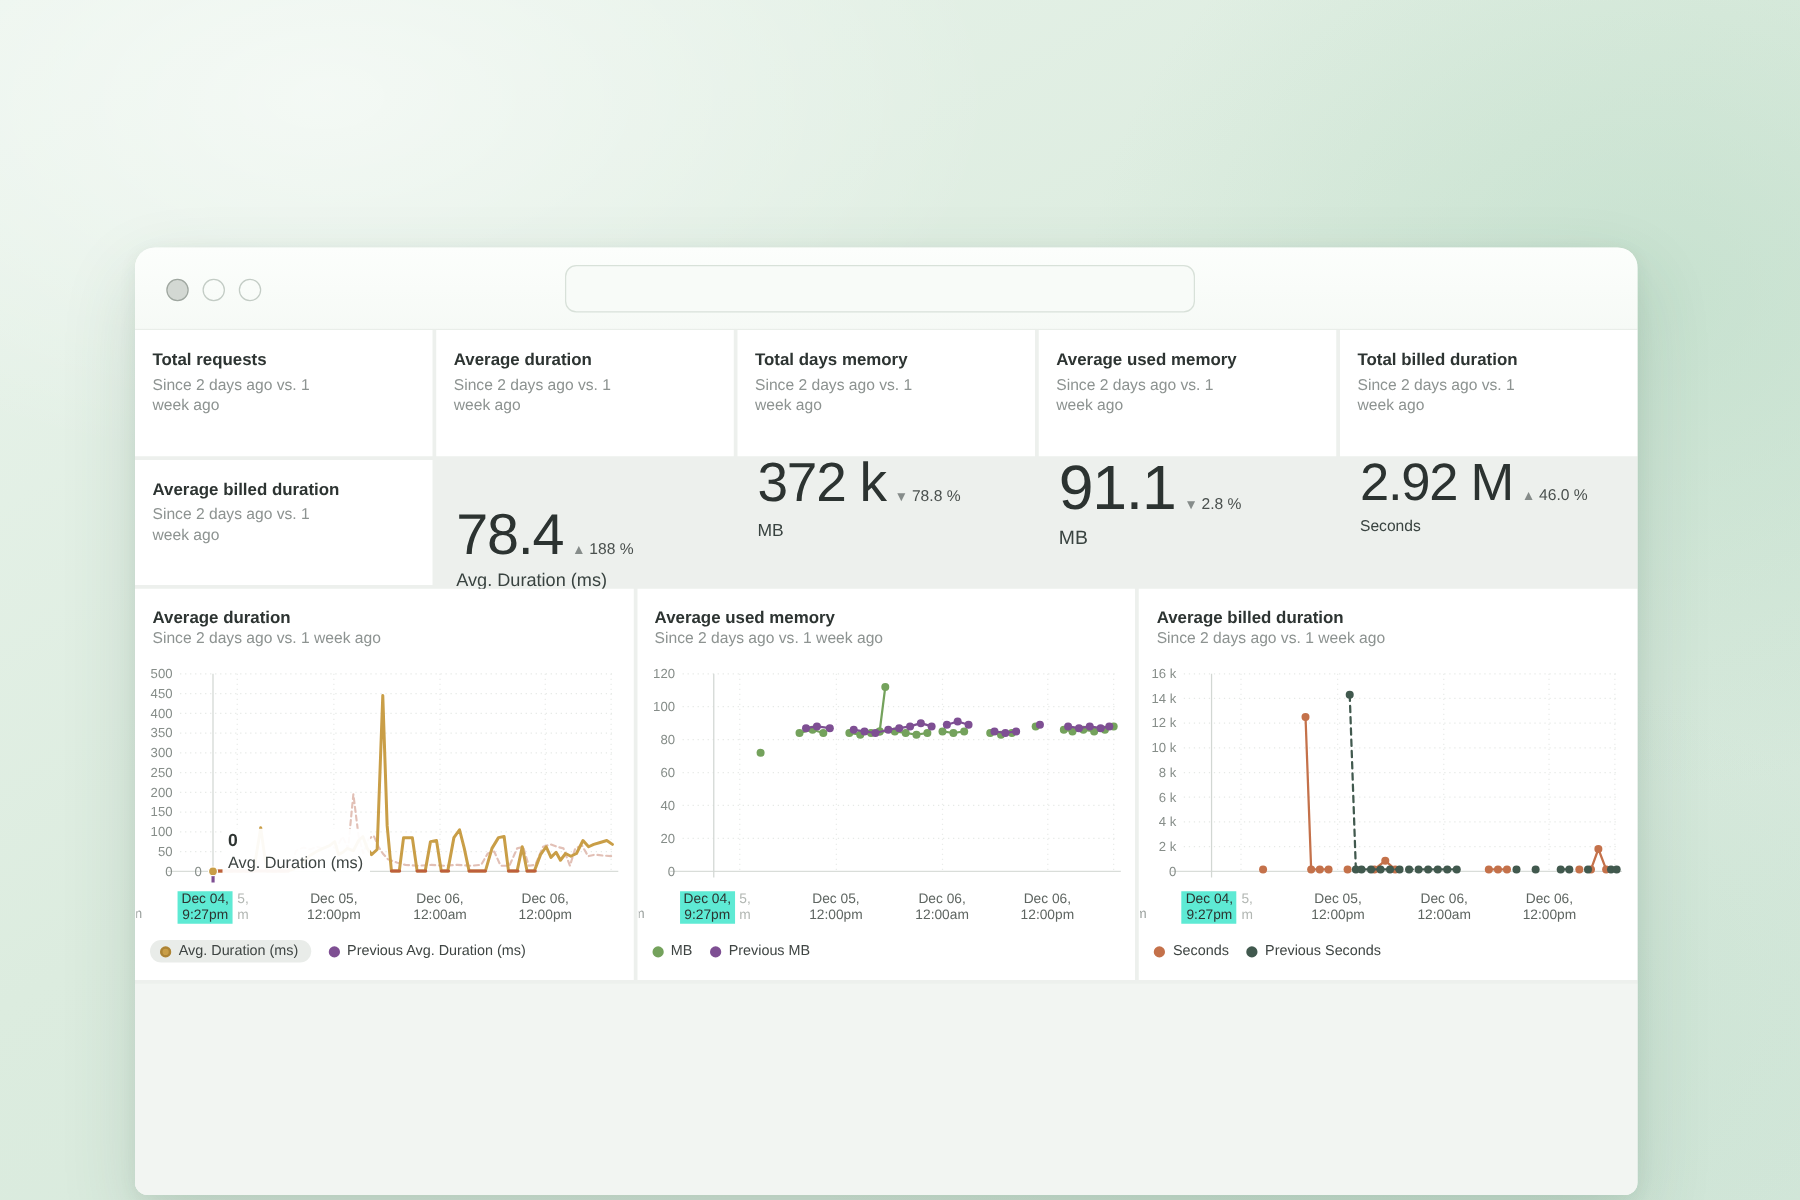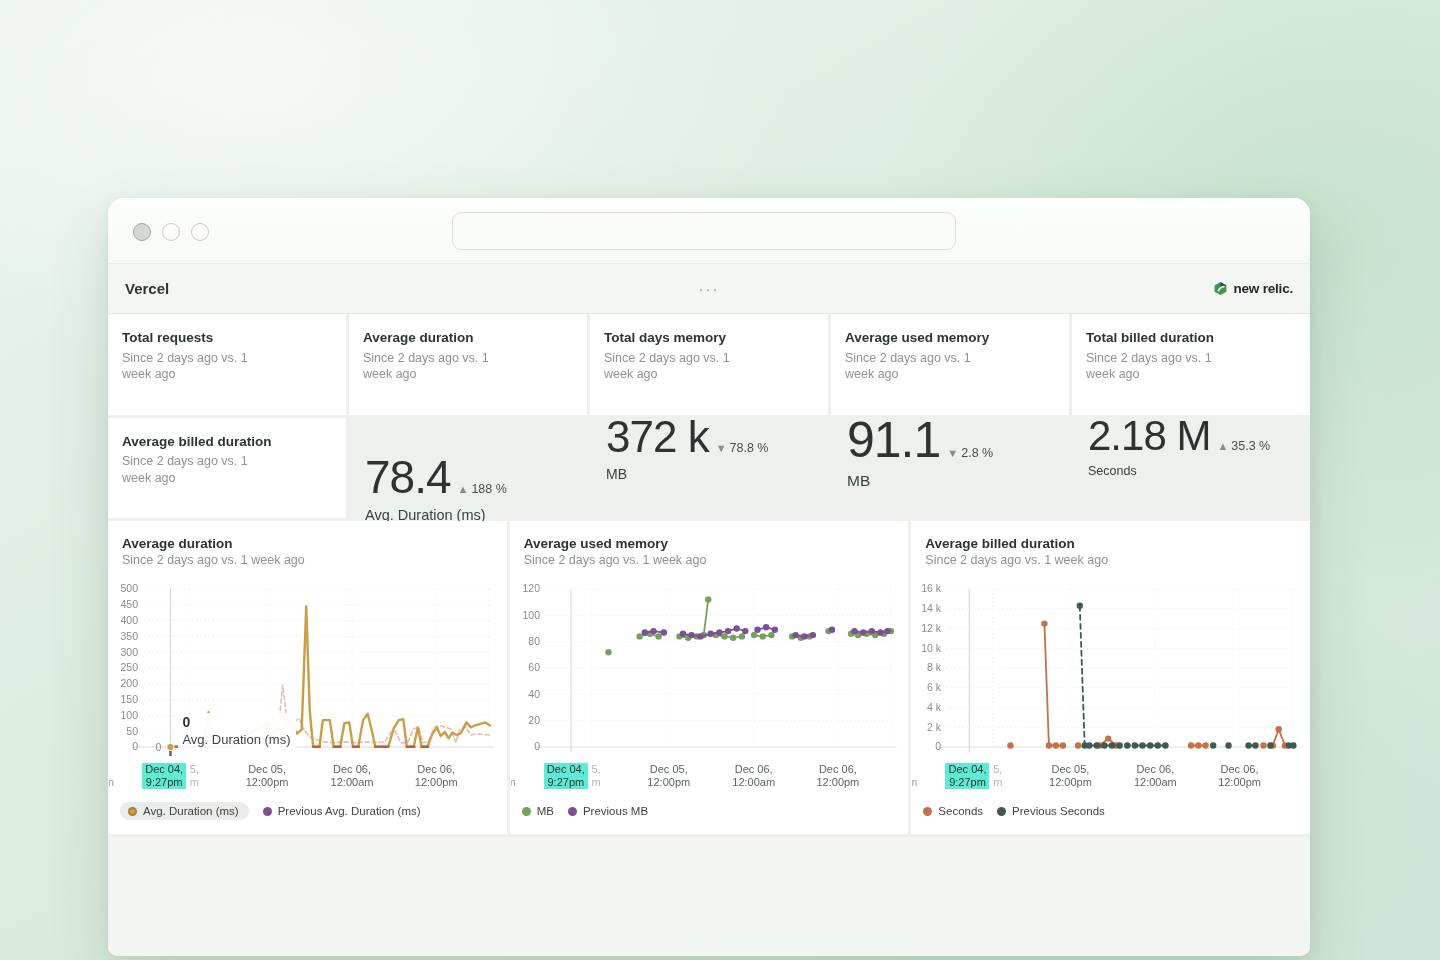--- a/index.html
+++ b/index.html
@@ -67,34 +67,20 @@
 <div class="window">
   <div class="chrome">
     <div class="lights">
       <div class="light first"></div>
       <div class="light"></div>
       <div class="light"></div>
     </div>
     <div class="urlbar"></div>
   </div>
 
-  <div class="dash-header">
-    <span class="page-title">Vercel</span>
-    <span class="more-menu">···</span>
-    <div class="brand">
-      <span style="display:inline-flex;">
-        <svg width="15" height="15" viewBox="0 0 24 24">
-          <path d="M12 1.5 L21.5 7 V17 L12 22.5 L2.5 17 V7 Z" fill="#45934e"></path>
-          <path d="M12 1.5 L21.5 7 L12 12.4 Z" fill="#1f5c44"></path>
-          <path d="M7 15.5 C9 10.5 13.5 7.5 18.5 7.5 L18.5 10.5 C14.5 10.5 11 13 9.8 17 Z" fill="#eaf4ec"></path>
-        </svg>
-      </span>
-      <span class="brand-name">new relic.</span>
-    </div>
-  </div>
 
   <div class="board">
     <div class="cards-grid" id="cards">
         <div class="card">
           <div class="card-title">Total requests</div>
           <div class="card-sub">Since 2 days ago vs. 1 week ago</div>
           <div class="value-block">
             <div class="value-line">
               <span class="big-value" style="font-size: 44px;">7.4 k</span>
               <span class="delta">
@@ -145,24 +131,24 @@
               </span>
             </div>
             <div class="unit" style="font-size: 15.5px;">MB</div>
           </div>
         </div>
         <div class="card">
           <div class="card-title">Total billed duration</div>
           <div class="card-sub">Since 2 days ago vs. 1 week ago</div>
           <div class="value-block">
             <div class="value-line">
-              <span class="big-value" style="font-size: 42px;">2.18 M</span>
+              <span class="big-value" style="font-size: 42px;">2.92 M</span>
               <span class="delta">
                 <span class="delta-arrow">▲</span>
-                <span class="delta-pct">35.3 %</span>
+                <span class="delta-pct">46.0 %</span>
               </span>
             </div>
             <div class="unit" style="font-size: 12.5px;">Seconds</div>
           </div>
         </div>
         <div class="card">
           <div class="card-title">Average billed duration</div>
           <div class="card-sub">Since 2 days ago vs. 1 week ago</div>
           <div class="value-block">
             <div class="value-line">

